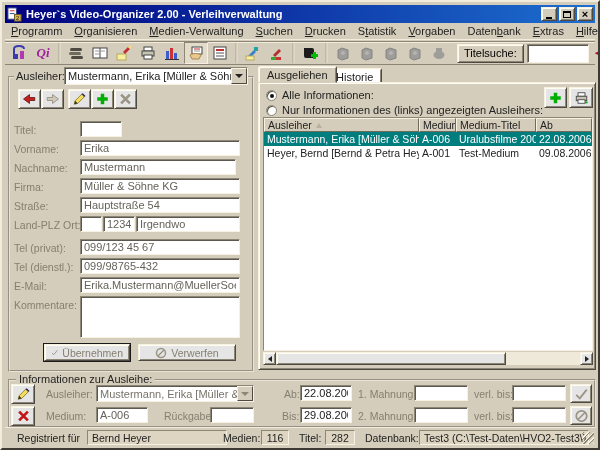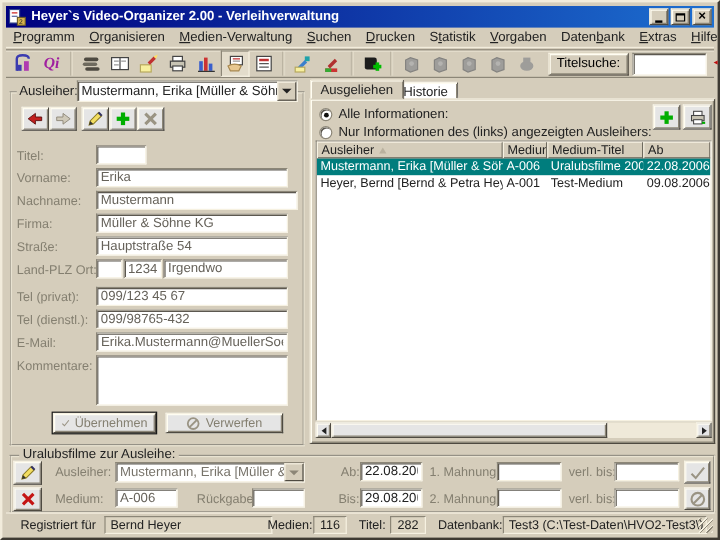--- a/index.html
+++ b/index.html
@@ -350,21 +350,21 @@
       </svg>
   </button>
 
   <span class="flabel" style="left:12px;top:122px;">Titel:</span>
   <input class="fin field" style="left: 78px; top: 119px; width: 42px;" value="">
 
   <span class="flabel" style="left:12px;top:141px;">Vorname:</span>
   <input class="fin field" style="left: 78px; top: 138px; width: 160px;" value="Erika">
 
   <span class="flabel" style="left:12px;top:160px;">Nachname:</span>
-  <input class="fin field" style="left: 78px; top: 157px; width: 168px;" value="Mustermann">
+  <input class="fin field" style="left: 78px; top: 157px; width: 156px;" value="Mustermann">
 
   <span class="flabel" style="left:12px;top:179px;">Firma:</span>
   <input class="fin field" style="left: 78px; top: 176px; width: 160px;" value="Müller &amp; Söhne KG">
 
   <span class="flabel" style="left:12px;top:198px;">Straße:</span>
   <input class="fin field" style="left: 78px; top: 195px; width: 160px;" value="Hauptstraße 54">
 
   <span class="flabel" style="left:12px;top:217px;">Land-PLZ Ort:</span>
   <input class="fin field" style="left: 78px; top: 214px; width: 22px;" value="">
   <input class="fin field" style="left: 101px; top: 214px; width: 32px;" value="12345">
@@ -450,21 +450,21 @@
         <span class="tri-l"></span>
       </span>
     <span class="hthumb raised"></span>
     <span style="flex:1;"></span>
     <span class="harrow raised">
         <span class="tri-r"></span>
       </span>
   </div>
 
   <div class="bgroup groove"></div>
-  <span class="bgroup-label">Uralubsfilme zur Ausleihe:</span>
+  <span class="bgroup-label">Informationen zur Ausleihe:</span>
 
   <button class="sbtn raised" style="left:9px;top:382px;width:24px;height:20px;">
     <svg viewBox="0 0 16 16">
         <path d="M2 14l1-4 8-8 3 3-8 8z" fill="#f3de62" stroke="#8a7a20"></path>
         <path d="M11 2l3 3" stroke="#333366" stroke-width="2"></path>
         <path d="M2 14l1-4 3 3z" fill="#333"></path>
       </svg>
   </button>
   <button class="sbtn raised" style="left:9px;top:404px;width:24px;height:20px;">
     <svg viewBox="0 0 16 16">

